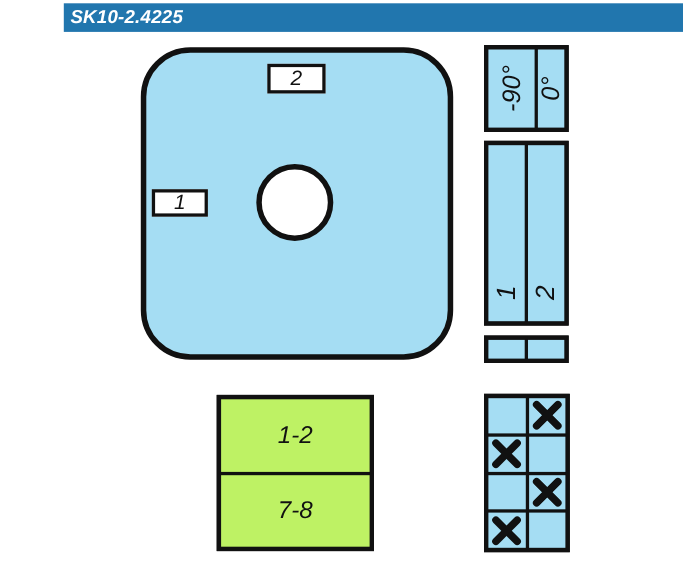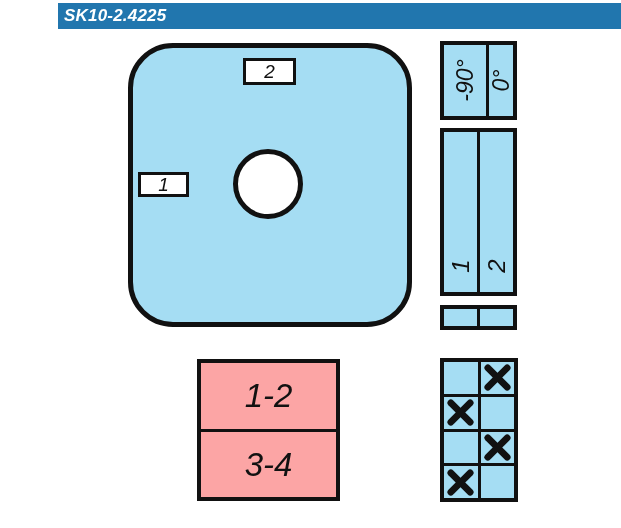--- a/index.html
+++ b/index.html
@@ -59,23 +59,23 @@
     font-size: 24px;
   }
 
   .strip { left: 440px; top: 305px; width: 77px; height: 25px; }
 
   .terminal {
     left: 197px; top: 359px; width: 143px; height: 142px;
     flex-direction: column;
   }
   .terminal .t-row {
-    flex: 1; background: #fca5a5;
+    flex: 1; background: #bef264;
     display: flex; align-items: center; justify-content: center;
-    font-style: italic; font-size: 33px; line-height: 1;
+    font-style: italic; font-size: 22px; line-height: 1;
   }
 
   .contact {
     left: 440px; top: 358px; width: 78px; height: 144px;
     display: grid; grid-template-columns: 1fr 1fr; grid-template-rows: repeat(4, 1fr);
   }
   .contact .c-cell {
     background: #a5ddf3; display: flex; align-items: center; justify-content: center;
   }
   .contact svg line { stroke: #111111; stroke-width: 7; stroke-linecap: round; }
@@ -117,21 +117,21 @@
   </div>
 </div>
 
 <div class="abs tbl strip">
   <div class="cell"></div>
   <div class="cell"></div>
 </div>
 
 <div class="abs tbl terminal">
     <div class="t-row">1-2</div>
-    <div class="t-row">3-4</div>
+    <div class="t-row">7-8</div>
   </div>
 
 <div class="abs tbl contact">
     <div class="c-cell"></div>
     <div class="c-cell">
       <svg width="29" height="29" viewBox="0 0 30 30">
         <line x1="5" y1="5" x2="25" y2="25"></line>
         <line x1="25" y1="5" x2="5" y2="25"></line>
       </svg>
     </div>

